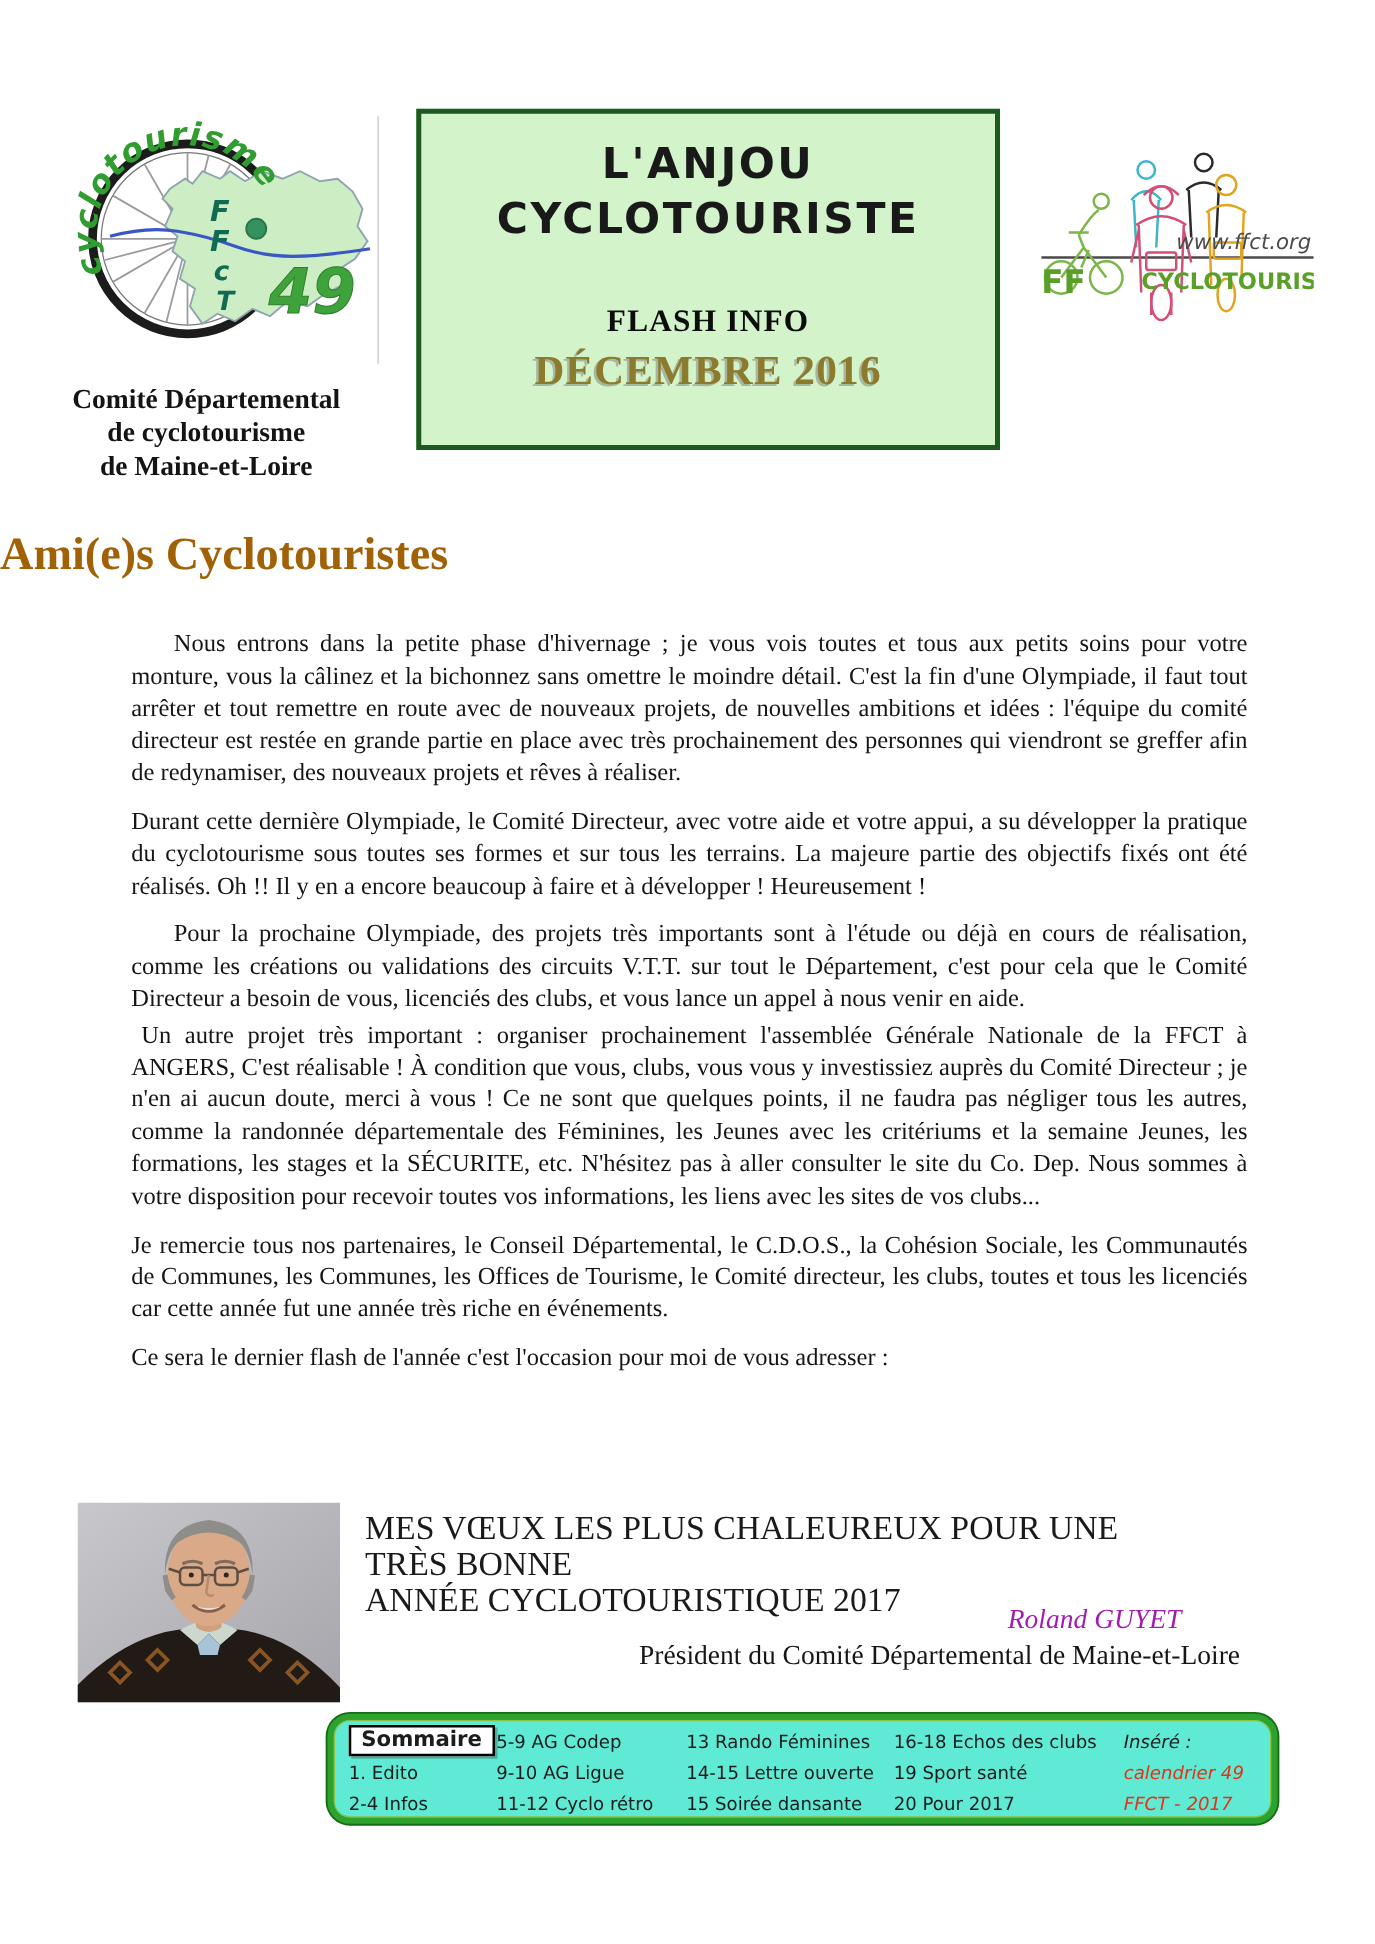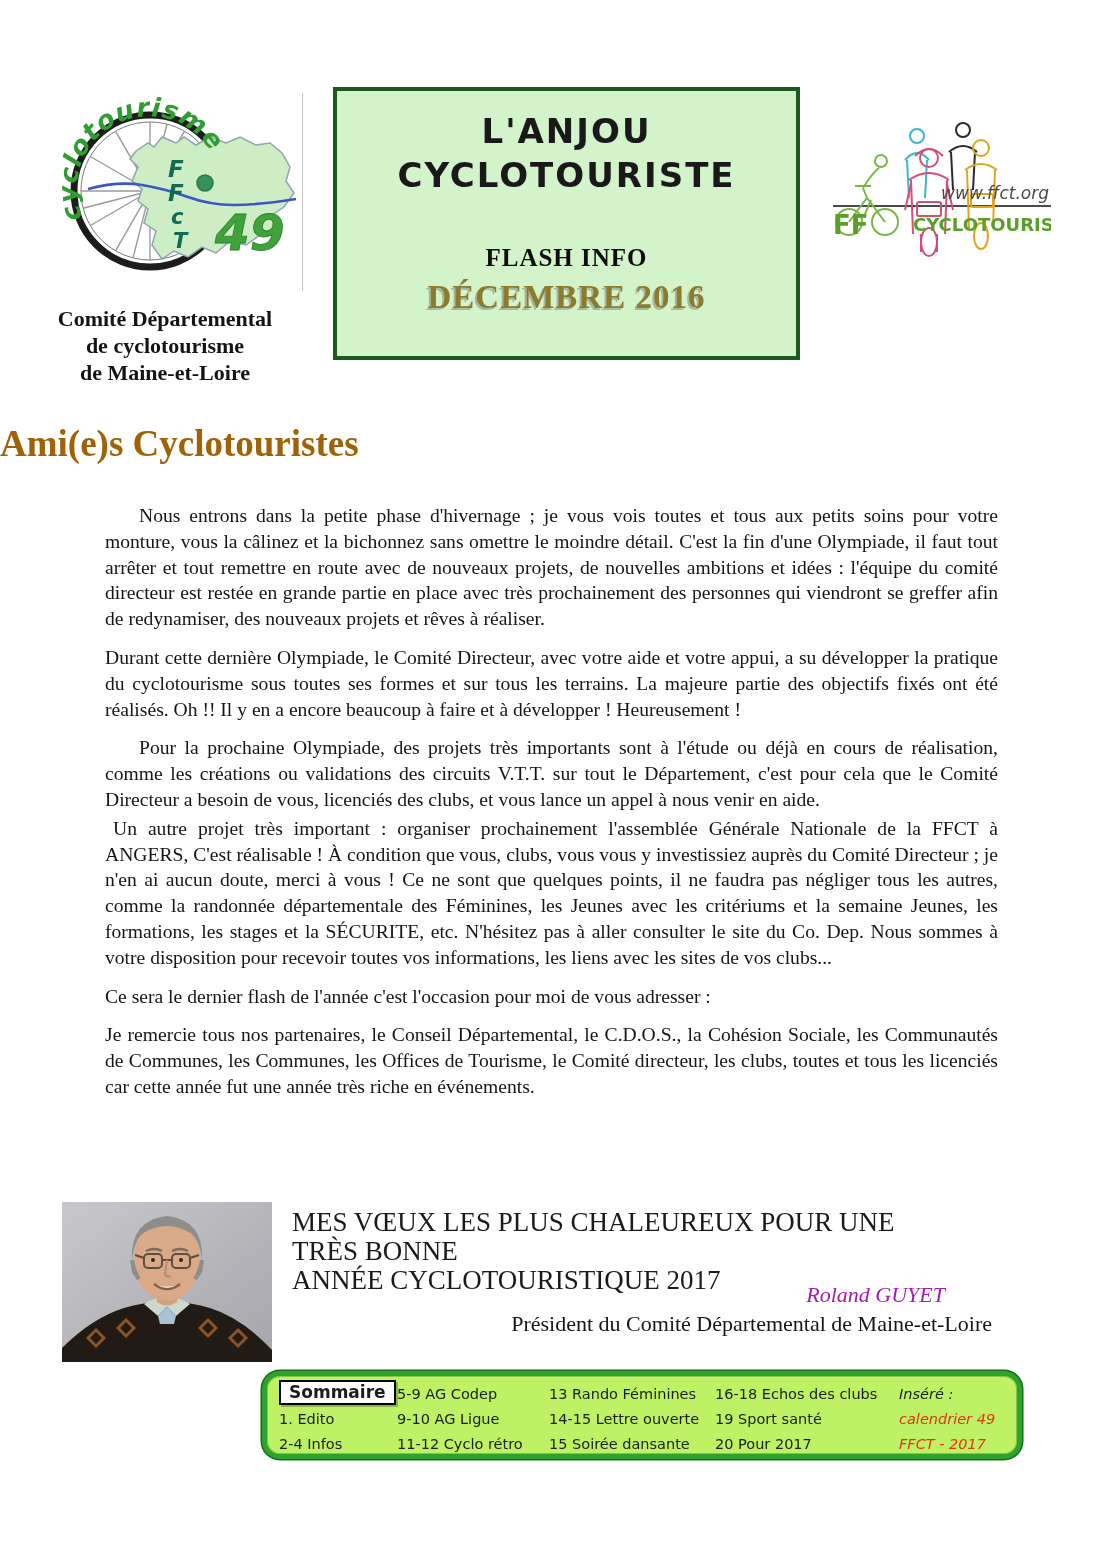--- a/index.html
+++ b/index.html
@@ -33,21 +33,21 @@
   .article-body p.tight{margin-bottom:3px;}
 
   .president-photo{position:absolute;left:62px;top:1202px;width:210px;height:160px;}
   .wishes{position:absolute;left:292px;top:1208px;width:670px;
           font-size:27px;line-height:29px;color:#1a1a1a;}
   .sig-name{position:absolute;right:155px;top:1282px;font-style:italic;font-size:22px;color:#a21caf;margin-left:32px;}
   .sig-title{position:absolute;right:108px;top:1311px;font-size:22px;color:#161616;}
 
   
   .sommaire{position:absolute;left:262px;top:1371px;width:760px;height:88px;box-sizing:border-box;
-            background:#bef264;border:5px solid #2da22d;border-radius:18px;
+            background:#5eead4;border:5px solid #2da22d;border-radius:18px;
             box-shadow:0 0 0 1.5px #156e15, inset 0 0 0 1px #8bc34a;
             padding:5px 10px 4px 12px;
             font-family:"DejaVu Sans",sans-serif;font-size:14.5px;color:#1c1c1c;}
   .sommaire-grid{display:grid;grid-template-columns:118px 152px 166px 184px 1fr;
                  grid-auto-rows:25px;align-items:center;}
   .sommaire-label{display:inline-block;background:#fff;border:2px solid #000;padding:0 8px 1px 8px;
                   font-weight:bold;font-size:17px;transform:translateY(-1px);
                   box-shadow:2px 2px 0 rgba(0,0,0,0.25);}
   .som-cell{white-space:nowrap;}
   .som-italic{font-style:italic;}
@@ -156,22 +156,22 @@
     </svg>
   </div>
 
   <div class="article-heading">Ami(e)s Cyclotouristes</div>
 
   <div class="article-body">
     <p class="ind">Nous entrons dans la petite phase d'hivernage ; je vous vois toutes et tous aux petits soins pour votre monture, vous la câlinez et la bichonnez  sans omettre le moindre détail. C'est la fin d'une Olympiade, il faut tout arrêter et tout remettre en route  avec de nouveaux projets, de nouvelles ambitions et idées : l'équipe du comité directeur  est restée en grande partie en place avec très prochainement des personnes qui viendront se greffer  afin de redynamiser, des  nouveaux projets et rêves à réaliser.</p>
     <p>Durant cette dernière  Olympiade, le Comité Directeur, avec votre aide et votre appui, a su développer la pratique du cyclotourisme sous toutes ses formes et sur tous les terrains. La  majeure partie des objectifs  fixés ont été réalisés. Oh !!  Il  y en a  encore  beaucoup à faire et à développer ! Heureusement !</p>
     <p class="ind tight">Pour la prochaine Olympiade, des projets très importants  sont  à l'étude ou déjà en cours de réalisation, comme les créations  ou validations des circuits V.T.T. sur tout le Département, c'est pour cela que le Comité Directeur  a  besoin de vous,  licenciés des clubs,  et  vous  lance un appel à nous venir en aide.</p>
     <p class="small-ind">Un autre projet  très important : organiser  prochainement l'assemblée  Générale  Nationale  de la FFCT à ANGERS,  C'est réalisable !  À condition que vous, clubs, vous vous y  investissiez  auprès du Comité Directeur ;  je  n'en ai aucun doute,  merci à vous !  Ce ne sont que quelques points, il ne faudra pas négliger tous les autres,  comme  la  randonnée départementale des Féminines, les Jeunes avec  les  critériums  et  la  semaine  Jeunes,  les  formations,  les  stages  et  la  SÉCURITE,  etc. N'hésitez pas à aller consulter le site du Co. Dep.  Nous  sommes  à  votre disposition pour recevoir toutes vos informations, les liens avec les  sites de vos clubs...</p>
+    <p>Je remercie tous nos partenaires, le Conseil Départemental, le C.D.O.S., la Cohésion Sociale, les Communautés de Communes, les Communes, les Offices de Tourisme, le  Comité directeur,  les clubs, toutes et tous les licenciés car cette année fut une année très riche en événements.</p>
     <p>Ce sera le dernier flash de l'année c'est l'occasion  pour moi de vous adresser :</p>
-    <p>Je remercie tous nos partenaires, le Conseil Départemental, le C.D.O.S., la Cohésion Sociale, les Communautés de Communes, les Communes, les Offices de Tourisme, le  Comité directeur,  les clubs, toutes et tous les licenciés car cette année fut une année très riche en événements.</p>
   </div>
 
   <div class="president-photo">
     <svg width="210" height="160" viewBox="0 0 210 160">
       <defs>
         <linearGradient id="bgGrad" x1="0" y1="0" x2="1" y2="1">
           <stop offset="0" stop-color="#c8c7cc"></stop>
             <stop offset="1" stop-color="#a6a5ab"></stop>
         </linearGradient>
       </defs>

